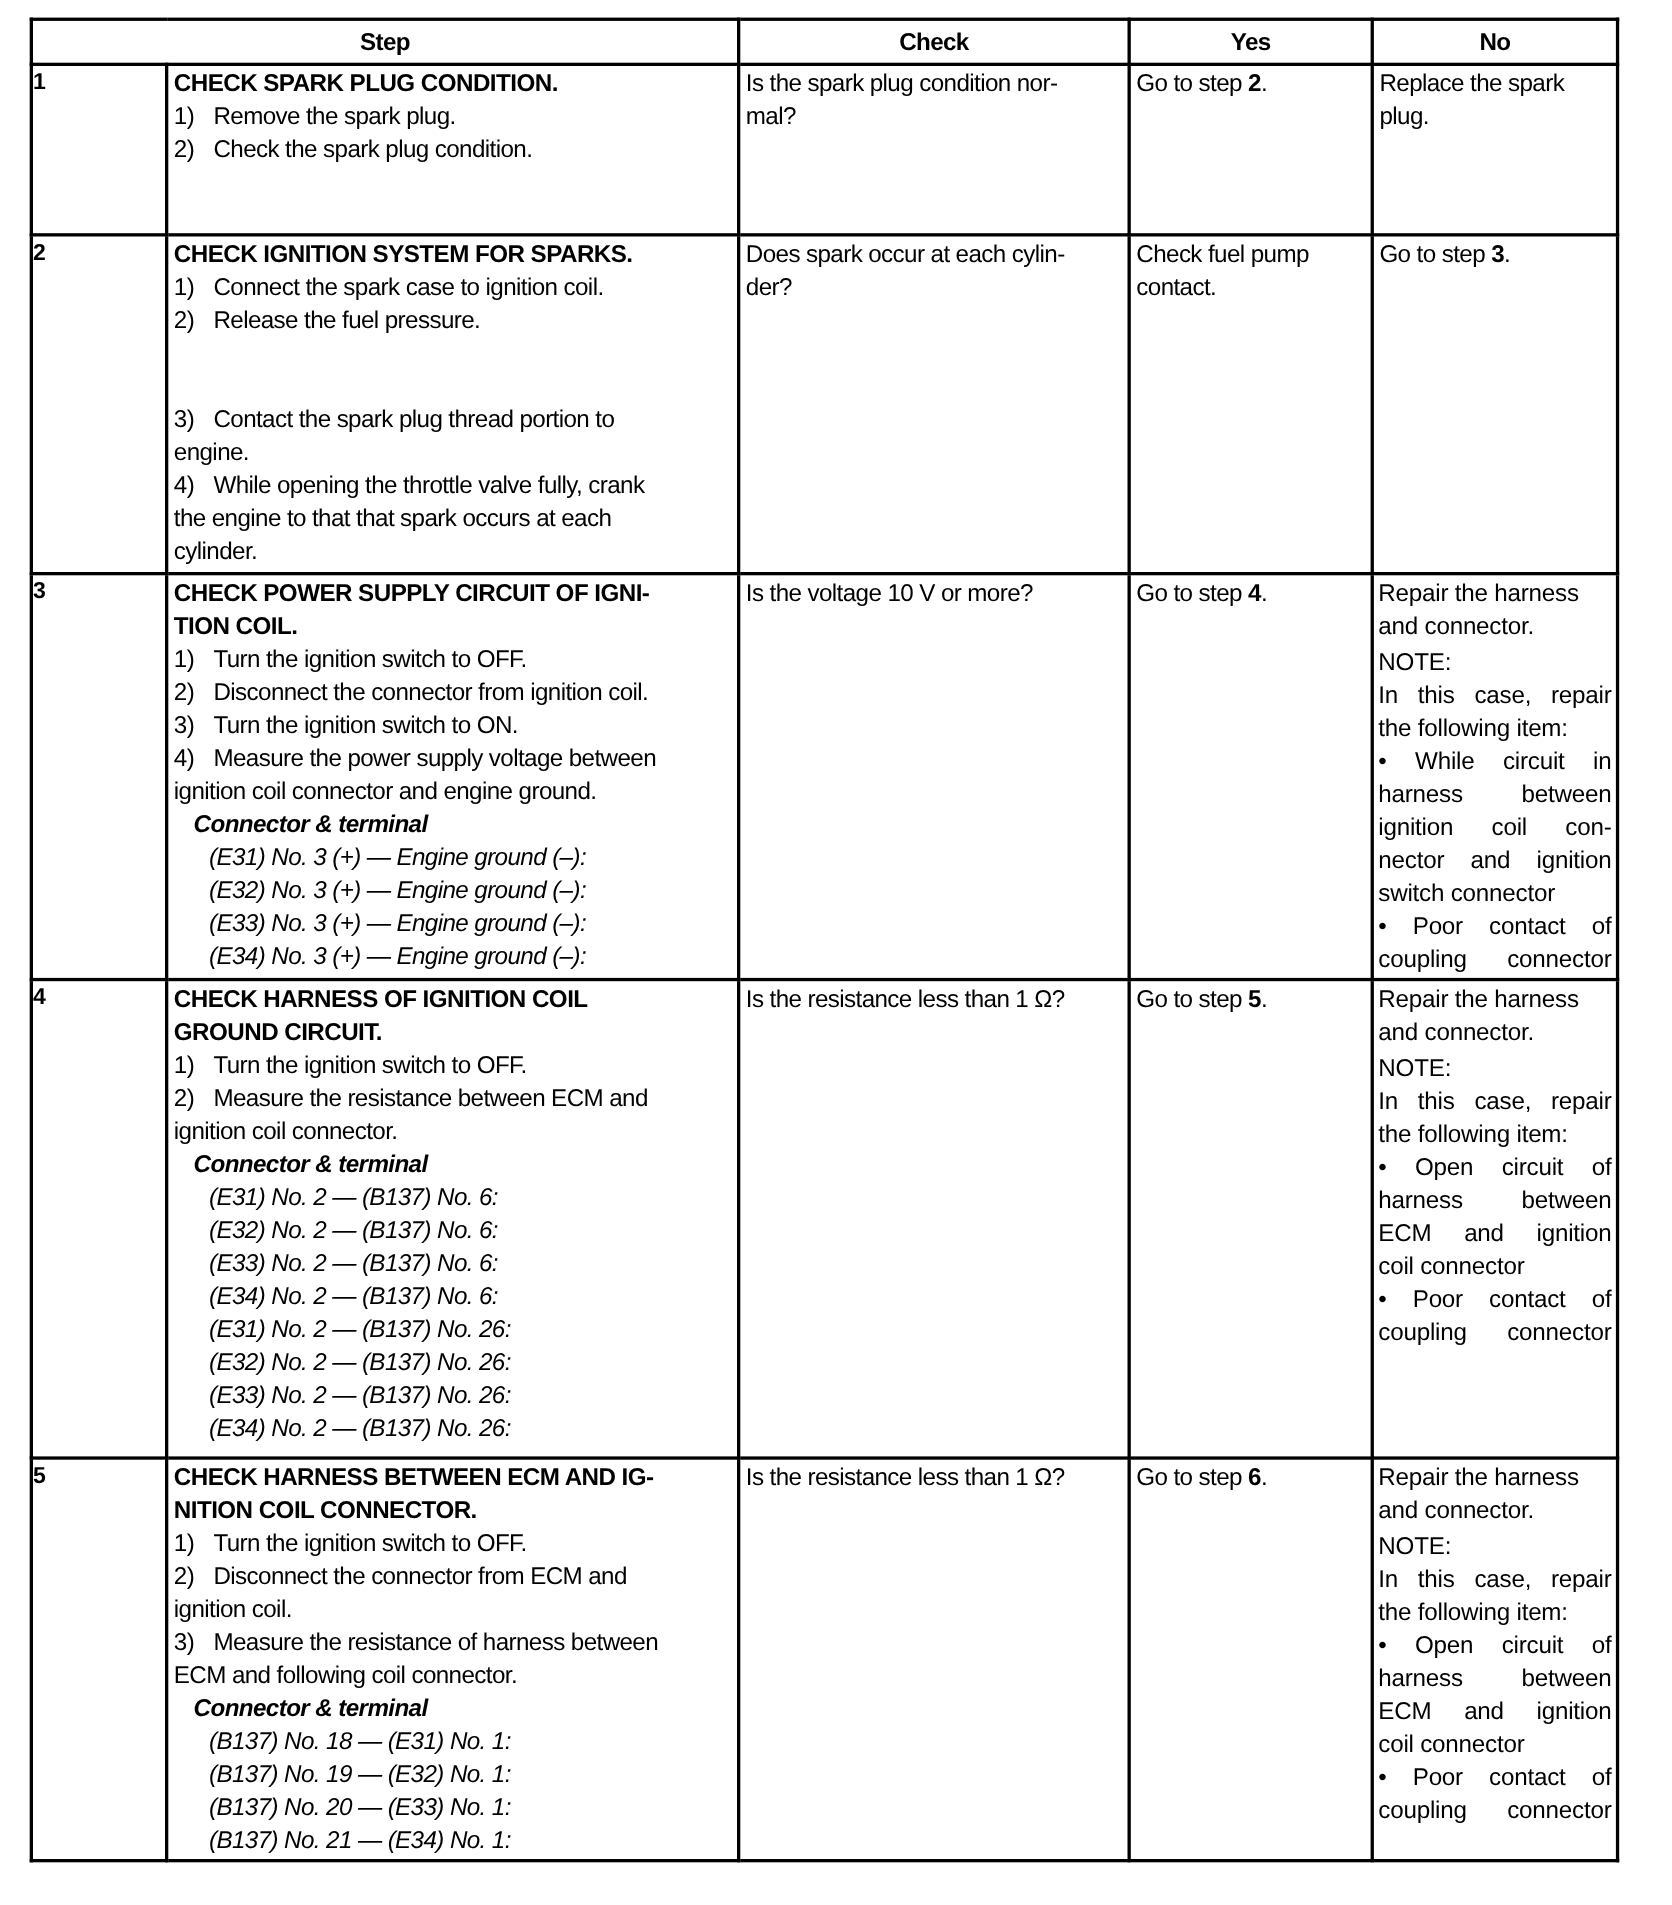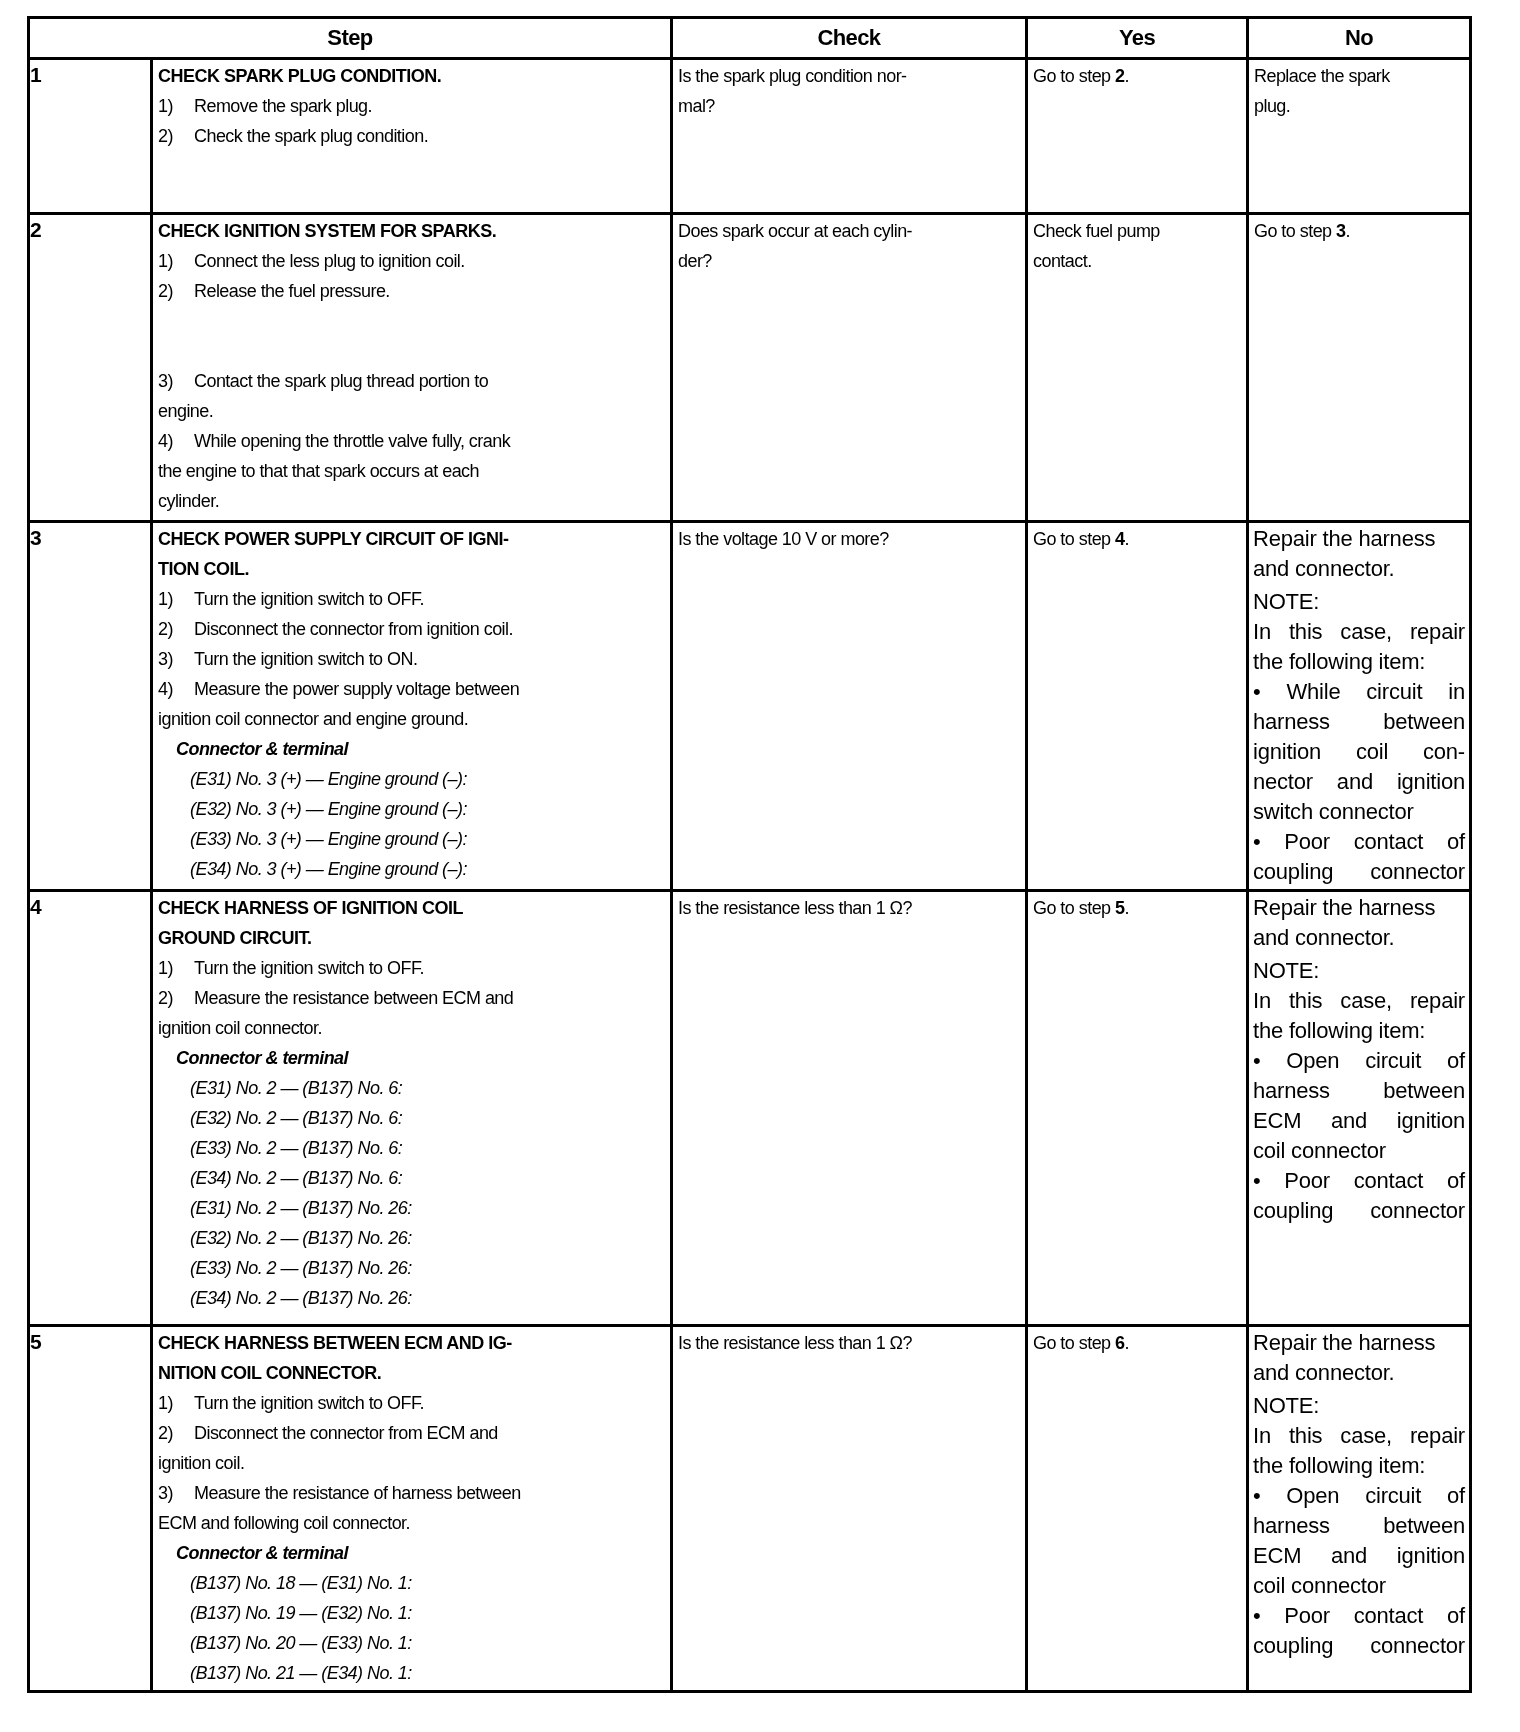--- a/index.html
+++ b/index.html
@@ -20,21 +20,21 @@
     height: 38px; font-size: 22px; font-weight: bold;
     text-align: center; vertical-align: middle;
     letter-spacing: -0.6px;
   }
   col.c-num { width: 123px; }
   col.c-step { width: 520px; }
   col.c-check { width: 355px; }
   col.c-yes { width: 221px; }
   col.c-no { width: 223px; }
 
-  .cell { font-size: 18px; line-height: 30px; letter-spacing: -0.55px; padding: 1px 4px 2px 5px; }
+  .cell { font-size: 22px; line-height: 30px; letter-spacing: -0.55px; padding: 1px 4px 2px 5px; }
   .num { font-weight: bold; font-size: 21px; line-height: 30px; padding: 1px 4px; }
   .title { font-weight: bold; letter-spacing: -0.5px; }
   .line { display: block; }
   .gap { height: 60px; }
   .sub { display: inline-block; width: 36px; }
   .ct-head { font-weight: bold; font-style: italic; padding-left: 18px; }
   .ct-item { font-weight: normal; font-style: italic; padding-left: 32px; }
   .no-cell { font-size: 22px; line-height: 30px; padding: 1px 4px 2px 4px; text-align: justify; letter-spacing: -0.2px; }
   .no-cell .line { text-align: justify; text-align-last: justify; }
   .no-cell .line.last-l { text-align-last: left; }
@@ -91,21 +91,21 @@
           <span class="line">plug.</span>
         </div>
       </td>
     </tr>
 
     <tr class="r2">
       <td class="num">2</td>
       <td>
         <div class="cell">
           <span class="line title">CHECK IGNITION SYSTEM FOR SPARKS.</span>
-          <span class="line"><span class="sub">1)</span><span>Connect the less plug to ignition coil.</span></span>
+          <span class="line"><span class="sub">1)</span><span>Connect the spark case to ignition coil.</span></span>
           <span class="line"><span class="sub">2)</span><span>Release the fuel pressure.</span></span>
           <span class="line gap"></span>
           <span class="line"><span class="sub">3)</span><span>Contact the spark plug thread portion to</span></span>
           <span class="line">engine.</span>
           <span class="line"><span class="sub">4)</span><span>While opening the throttle valve fully, crank</span></span>
           <span class="line">the engine to that that spark occurs at each</span>
           <span class="line">cylinder.</span>
         </div>
       </td>
       <td>

